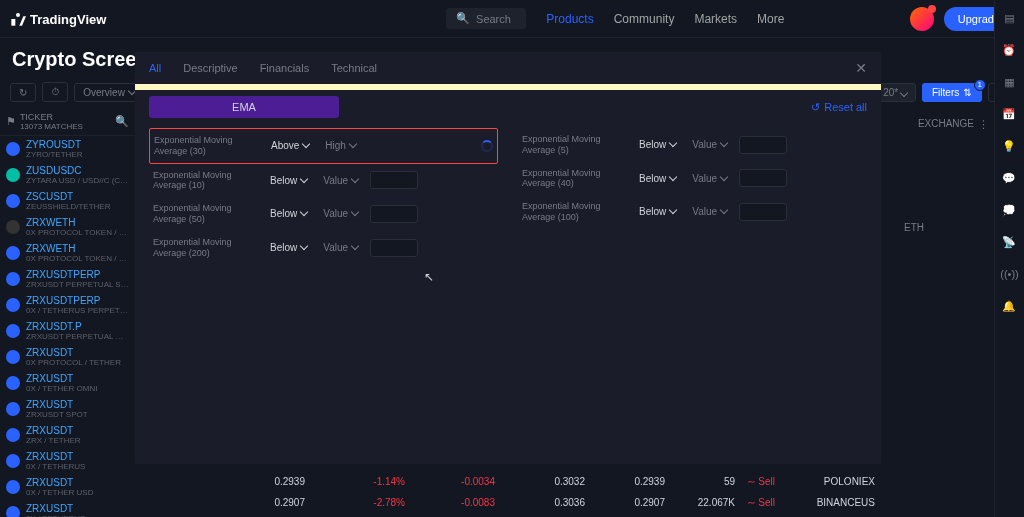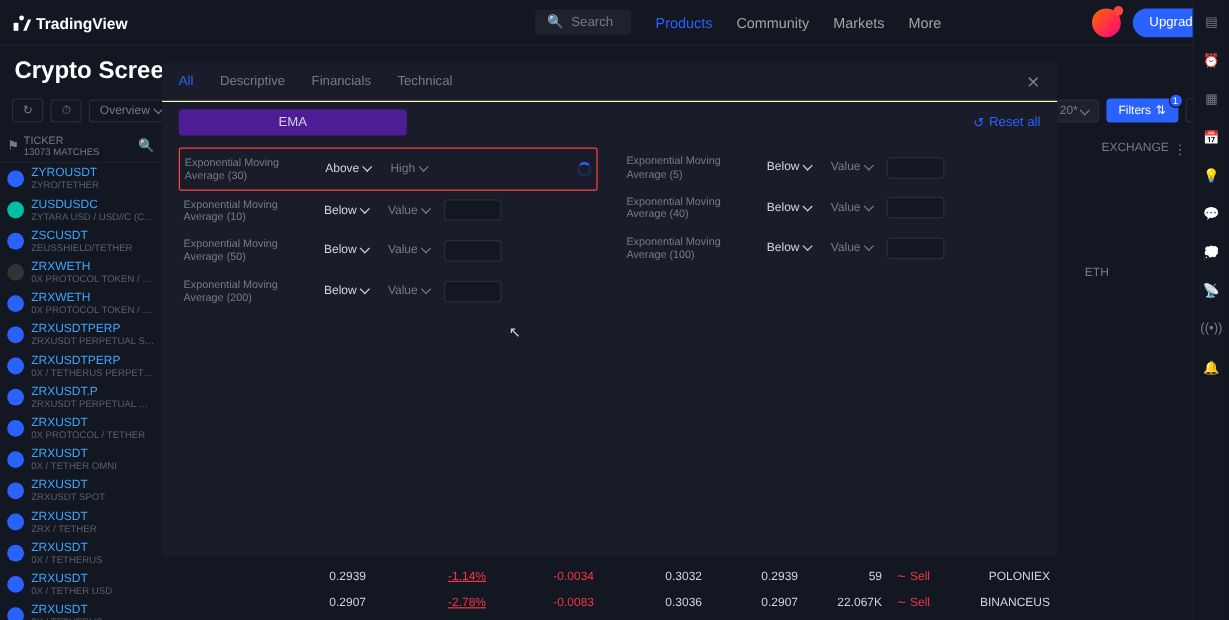--- a/index.html
+++ b/index.html
@@ -36,21 +36,21 @@
 .ticker-row { display: flex; align-items: center; padding: 3px 6px; gap: 6px; cursor: pointer; }
 .ticker-icon { width: 14px; height: 14px; border-radius: 50%; background: #2962ff; flex-shrink: 0; }
 .ticker-icon.teal { background: #00bfa5; }
 .ticker-icon.dark { background: #333; }
 .ticker-info { min-width: 0; flex: 1; }
 .ticker-sym { color: #3ea6ff; font-size: 10px; font-weight: 500; white-space: nowrap; overflow: hidden; text-overflow: ellipsis; }
 .ticker-desc { color: #5d606b; font-size: 8px; white-space: nowrap; overflow: hidden; text-overflow: ellipsis; }
 
 
 .filter-panel { position: absolute; top: 52px; left: 135px; width: 746px; height: 412px; background: #1a1d29; border-radius: 2px; z-index: 10; }
-.fp-tabs { display: flex; align-items: center; padding: 8px 14px; gap: 22px; border-bottom: 1px solid #fef9c3; }
+.fp-tabs { display: flex; align-items: center; padding: 8px 14px; gap: 22px; border-bottom: 6px solid #fef9c3; }
 .fp-tab { color: #787b86; font-size: 11px; cursor: pointer; }
 .fp-tab.active { color: #2962ff; }
 .fp-close { margin-left: auto; color: #787b86; cursor: pointer; font-size: 14px; }
 .fp-search-row { display: flex; align-items: center; padding: 6px 14px; gap: 8px; }
 .fp-search { flex: 1; background: #4c1d95; border: none; color: #d1d4dc; padding: 5px 24px; border-radius: 3px; font-size: 11px; position: relative; text-align: center; }
 .fp-search-wrap { position: relative; flex: 1; }
 .fp-search-wrap::before { content: '🔍'; position: absolute; left: 6px; top: 50%; transform: translateY(-50%); font-size: 10px; opacity: 0.5; }
 .reset-link { color: #2962ff; font-size: 11px; cursor: pointer; display: flex; align-items: center; gap: 4px; }
 .fp-body { display: flex; padding: 4px 14px; gap: 20px; }
 .fp-col { flex: 1; }
@@ -67,21 +67,21 @@
 .rail-icon { width: 16px; height: 16px; display: flex; align-items: center; justify-content: center; cursor: pointer; }
 
 
 .exch-label { position: absolute; top: 118px; right: 50px; font-size: 10px; color: #787b86; }
 .eth-hint { position: absolute; top: 222px; right: 100px; font-size: 10px; color: #787b86; }
 
 
 .data-rows { position: absolute; bottom: 4px; left: 135px; right: 30px; }
 .data-row { display: flex; align-items: center; padding: 5px 0; font-size: 10px; }
 .dr-price { width: 200px; text-align: right; padding-right: 30px; }
-.dr-chg { width: 70px; color: #f23645; text-align: right; text-decoration: underline; }
+.dr-chg { width: 70px; color: #f23645; text-align: right; }
 .dr-chg-abs { width: 90px; color: #f23645; text-align: right; }
 .dr-v1 { width: 90px; text-align: right; }
 .dr-v2 { width: 80px; text-align: right; }
 .dr-v3 { width: 70px; text-align: right; }
 .dr-sell { width: 40px; color: #f23645; text-align: right; }
 .dr-exch { width: 100px; text-align: right; padding-left: 40px; }
 
 .chevron { display: inline-block; width: 6px; height: 6px; border-right: 1px solid currentColor; border-bottom: 1px solid currentColor; transform: rotate(45deg); margin-top: -3px; }
 
 

